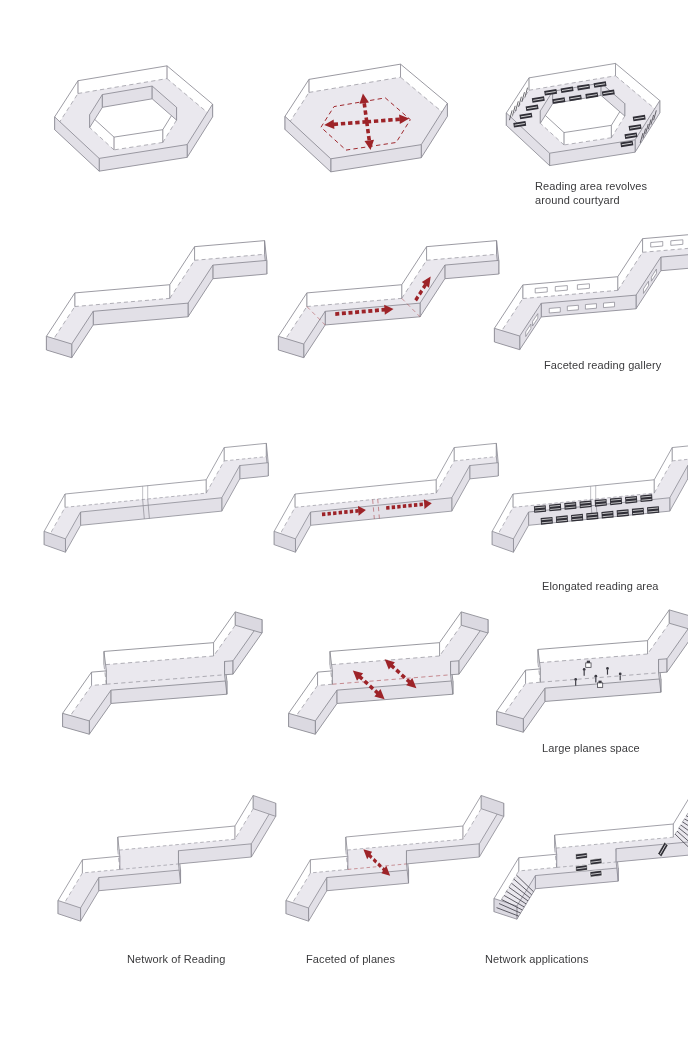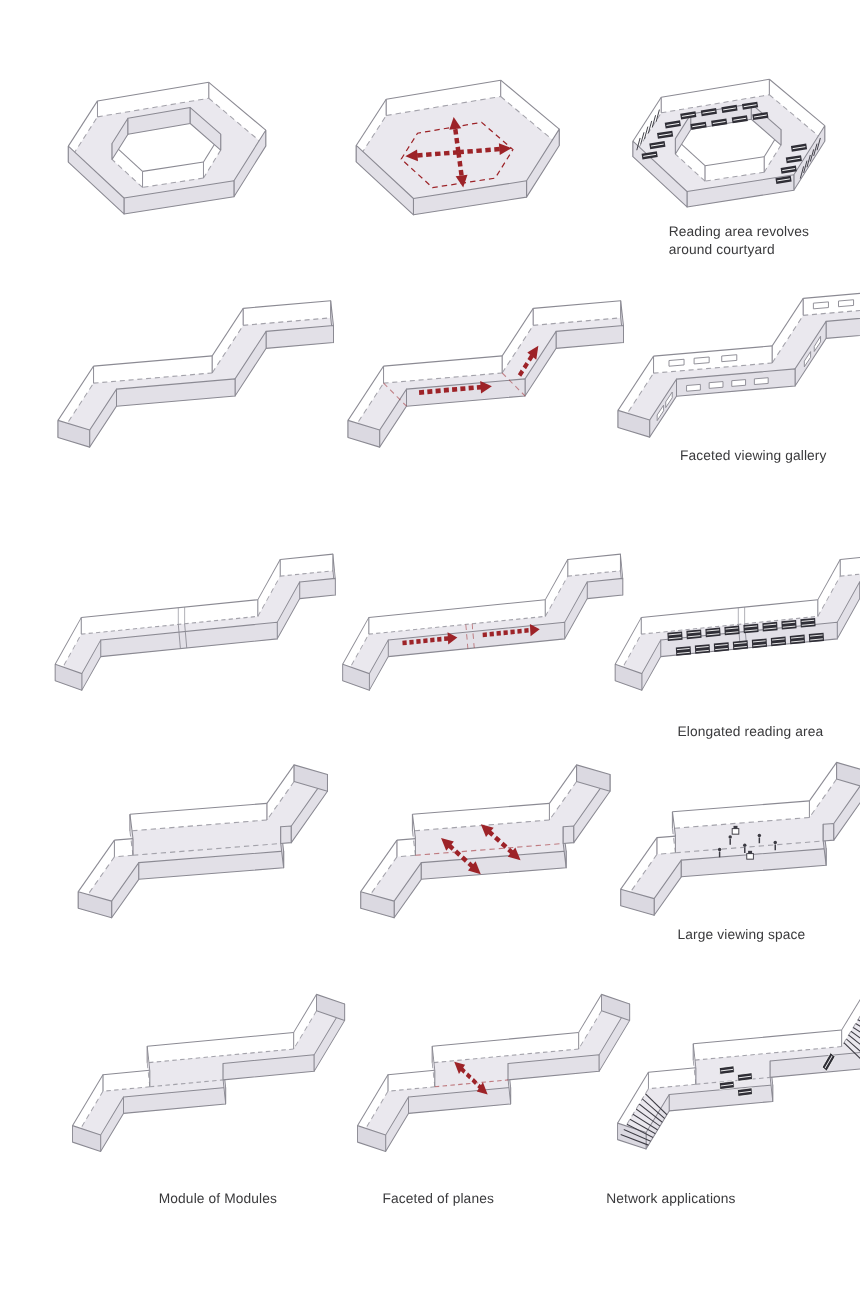--- a/index.html
+++ b/index.html
@@ -737,20 +737,20 @@
           <line x1="-5.5" y1="0" x2="5.5" y2="0" stroke="#ffffff" stroke-width="0.7"></line>
         </g>
         <g transform="translate(190 56) rotate(-55)">
           <rect x="-6.5" y="-2.5" width="13" height="5" fill="#2f2e36" stroke="#ffffff" stroke-width="0.6"></rect>
           <line x1="-5.5" y1="0" x2="5.5" y2="0" stroke="#ffffff" stroke-width="0.7"></line>
         </g>
       </svg>
     </div>
 
   <div class="caption" style="left:498px;top:180px;width:130px">Reading area revolves around courtyard</div>
-  <div class="caption" style="left:507px;top:359px">Faceted viewing gallery</div>
+  <div class="caption" style="left:507px;top:359px">Faceted reading gallery</div>
   <div class="caption" style="left:505px;top:580px">Elongated reading area</div>
-  <div class="caption" style="left:505px;top:742px">Large viewing space</div>
-  <div class="caption" style="left:90px;top:953px">Module of Modules</div>
+  <div class="caption" style="left:505px;top:742px">Large planes space</div>
+  <div class="caption" style="left:90px;top:953px">Network of Reading</div>
   <div class="caption" style="left:269px;top:953px">Faceted of planes</div>
   <div class="caption" style="left:448px;top:953px">Network applications</div>
 
 </div>
 
 </body></html>

